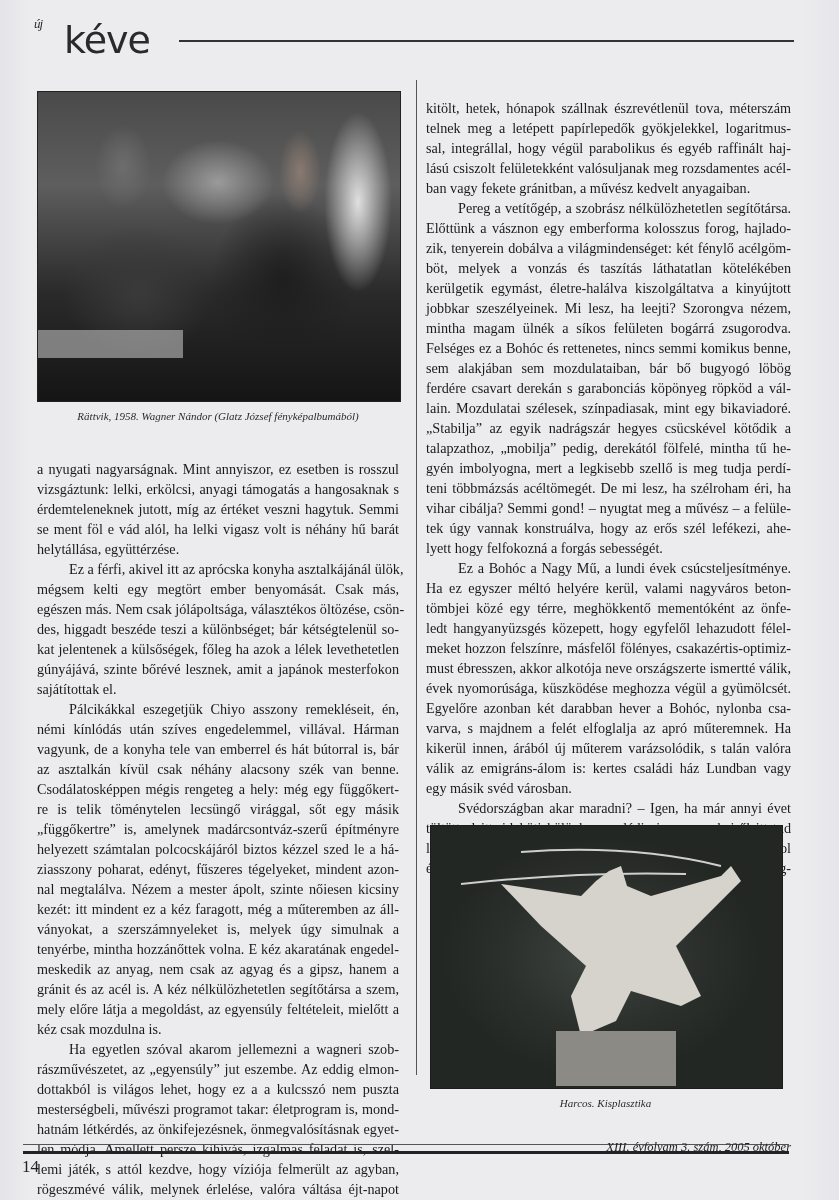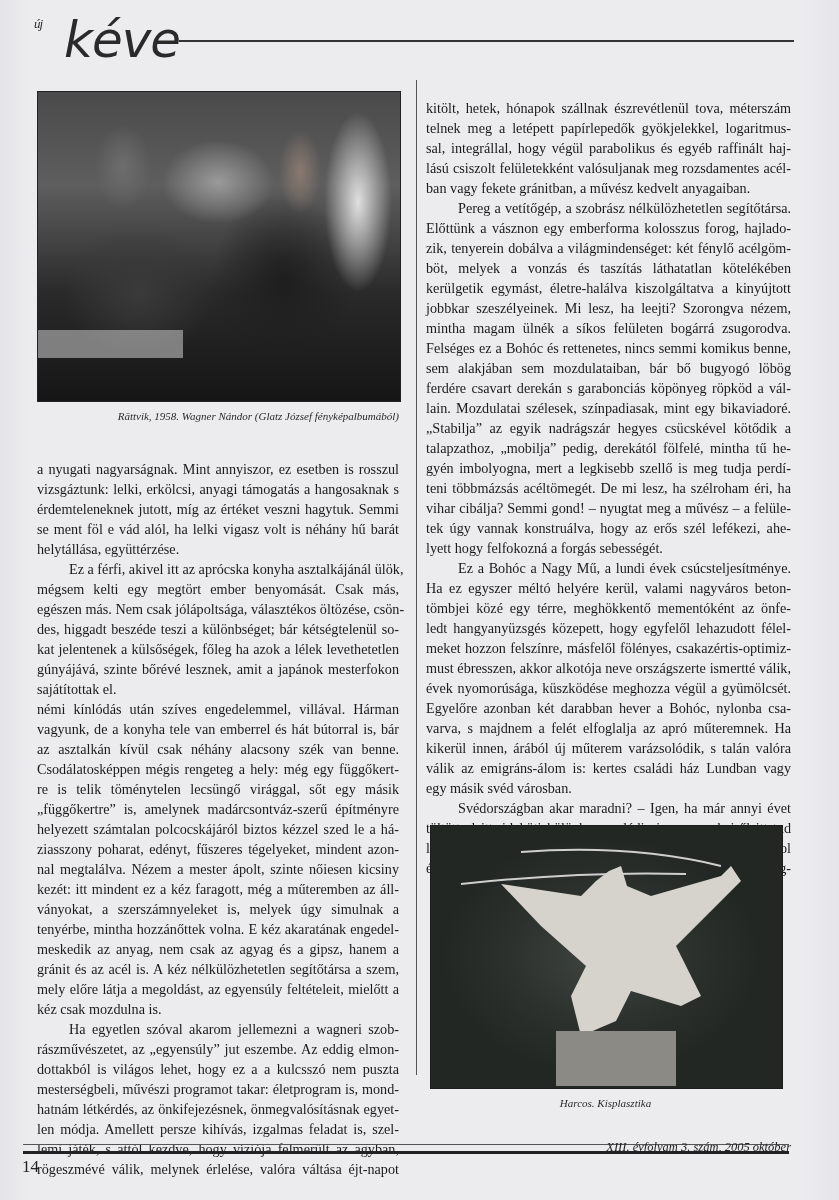--- a/index.html
+++ b/index.html
@@ -14,21 +14,21 @@
       background: linear-gradient(90deg, #e4e4e8 0px, #ececef 30px, #ececef 800px, #e6e6ea 839px);
     }
     
     .masthead { position: absolute; left: 34px; top: 14px; height: 50px; width: 760px; }
     .logo-small {
       position: absolute; left: 0px; top: 2px; font-family: "Liberation Serif", serif;
       font-style: italic; font-size: 13px; color: #2b2b2b; letter-spacing: -1px;
     }
     .logo-main {
       position: absolute; left: 30px; top: 6px; font-family: "DejaVu Sans", sans-serif;
-      font-style: italic; font-size: 50px; color: #2a2a2a; letter-spacing: -1px; line-height: 40px;
+      font-size: 38px; color: #2a2a2a; letter-spacing: -1px; line-height: 40px;
     }
     .masthead-rule {
       position: absolute; left: 145px; top: 26px; width: 615px; height: 0;
       border-top: 2px solid #333;
     }
     
     .photo1 {
       position: absolute; left: 37px; top: 91px; width: 362px; height: 309px;
       background:
         radial-gradient(ellipse 40px 60px at 85px 75px, #6d6d6d 0%, rgba(0,0,0,0) 70%),
@@ -45,21 +45,21 @@
       background: #a8a8a8; opacity: .7;
     }
     .photo2 {
       position: absolute; left: 430px; top: 825px; width: 351px; height: 262px;
       background: radial-gradient(ellipse 160px 120px at 170px 130px, #3f4540 0%, #2b302c 60%, #232724 100%);
       border: 1px solid #1c1c1c;
     }
     .caption {
       position: absolute; font-style: italic; font-size: 11px; color: #2a2a2a; text-align: center;
     }
-    .caption1 { left: 37px; top: 410px; width: 362px; text-align: right; }
+    .caption1 { left: 37px; top: 410px; width: 362px; }
     .caption2 { left: 430px; top: 1097px; width: 351px; }
     
     .col {
       position: absolute; font-size: 14.2px; line-height: 20px; text-align: justify;
       hyphens: manual;
       margin-top: 9px;
     }
     .col-left { left: 37px; top: 450px; width: 362px; }
     .col-right-top { left: 426px; top: 89px; width: 365px; }
     .col .line { display: block; text-align: justify; text-align-last: justify; white-space: nowrap; overflow: visible; }
@@ -103,20 +103,21 @@
     <span class="line">érdemteleneknek jutott, míg az értéket veszni hagytuk. Semmi</span>
     <span class="line">se ment föl e vád alól, ha lelki vigasz volt is néhány hű barát</span>
     <span class="line last">helytállása, együttérzése.</span>
     <span class="line ind">Ez a férfi, akivel itt az aprócska konyha asztalkájánál ülök,</span>
     <span class="line">mégsem kelti egy megtört ember benyomását. Csak más,</span>
     <span class="line">egészen más. Nem csak jólápoltsága, választékos öltözése, csön-</span>
     <span class="line">des, higgadt beszéde teszi a különbséget; bár kétségtelenül so-</span>
     <span class="line">kat jelentenek a külsőségek, főleg ha azok a lélek levethetetlen</span>
     <span class="line">gúnyájává, szinte bőrévé lesznek, amit a japánok mesterfokon</span>
     <span class="line last">sajátítottak el.</span>
+    <span class="line ind">Pálcikákkal eszegetjük Chiyo asszony remekléseit, én,</span>
     <span class="line">némi kínlódás után szíves engedelemmel, villával. Hárman</span>
     <span class="line">vagyunk, de a konyha tele van emberrel és hát bútorral is, bár</span>
     <span class="line">az asztalkán kívül csak néhány alacsony szék  van benne.</span>
     <span class="line">Csodálatosképpen mégis rengeteg a hely: még egy függőkert-</span>
     <span class="line">re is telik töménytelen lecsüngő virággal, sőt egy másik</span>
     <span class="line">„függőkertre” is, amelynek madárcsontváz-szerű építményre</span>
     <span class="line">helyezett számtalan polcocskájáról biztos kézzel szed le a há-</span>
     <span class="line">ziasszony poharat, edényt, fűszeres tégelyeket, mindent azon-</span>
     <span class="line">nal megtalálva. Nézem a mester ápolt, szinte nőiesen kicsiny</span>
     <span class="line">kezét: itt mindent ez a kéz faragott, még a műteremben az áll-</span>

